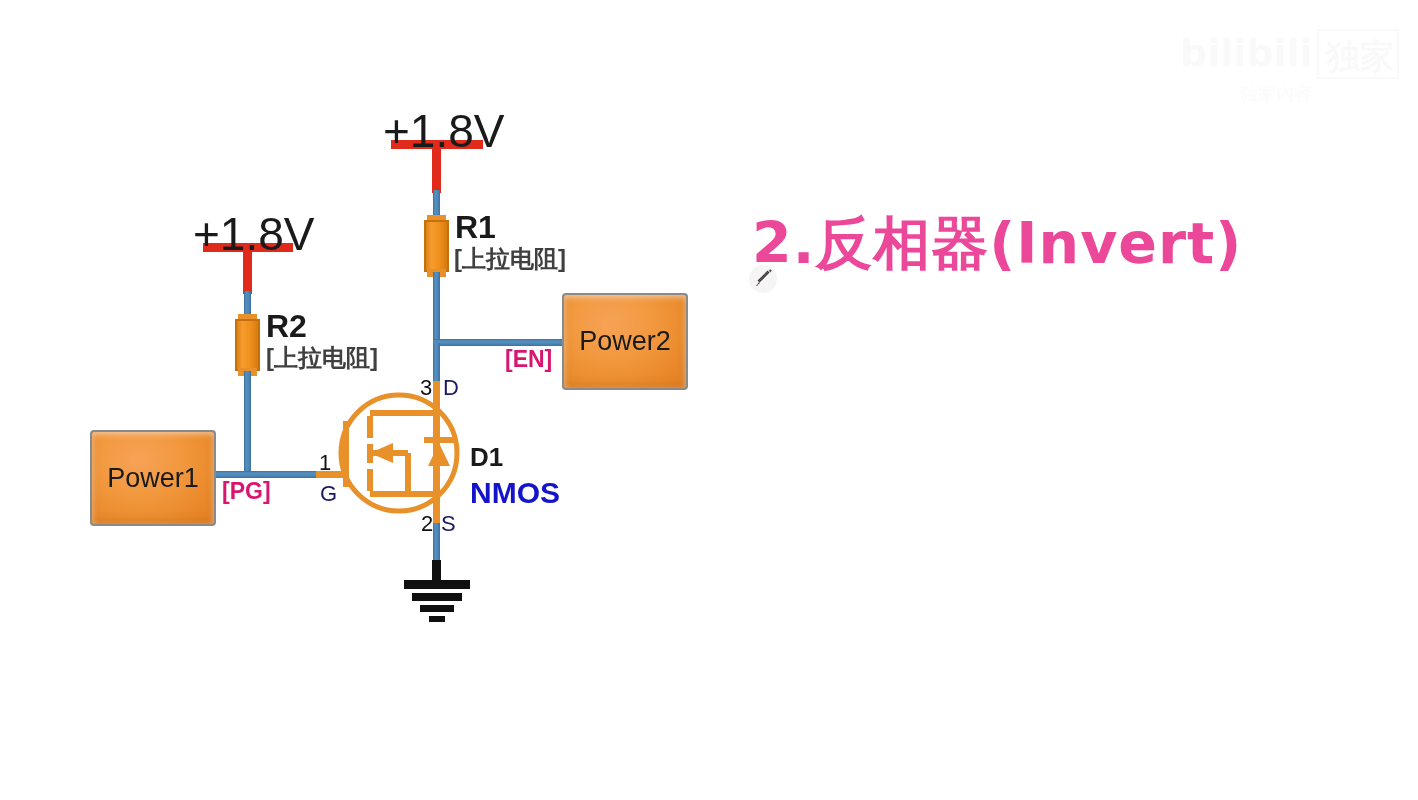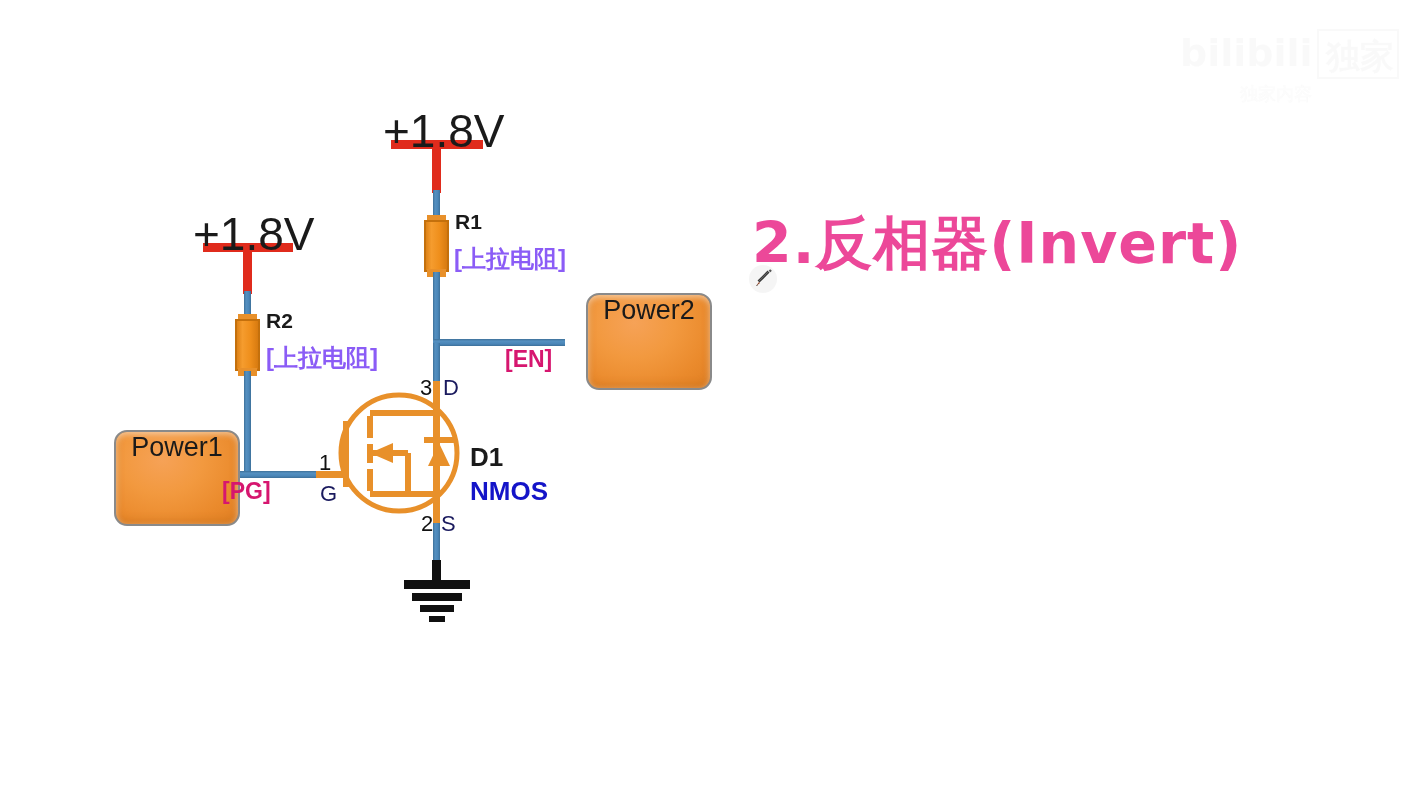--- a/index.html
+++ b/index.html
@@ -26,37 +26,37 @@
     line-height: 1;
     user-select: none;
   }
   
   .rail-text {
     font-size: 46px;
     color: #1a1a1a;
     font-family: "Liberation Sans", sans-serif;
   }
   .ref-des {
-    font-size: 21px;
+    font-size: 32px;
     font-weight: bold;
     color: #1a1a1a;
   }
   .ref-note {
     font-size: 24px;
     font-weight: bold;
-    color: #8b5cf6;
+    color: #404040;
     text-align: right;
   }
   .dev-name {
     font-size: 26px;
     font-weight: bold;
     color: #1a1a1a;
   }
   .dev-type {
-    font-size: 26px;
+    font-size: 30px;
     font-weight: bold;
     color: #1414c8;
   }
   .pin-num {
     font-size: 22px;
     color: #111111;
   }
   .pin-name {
     font-size: 22px;
     color: #1a1a5e;
@@ -66,28 +66,28 @@
     font-weight: bold;
     color: #d6166f;
   }
   .box-label {
     font-size: 27px;
     color: #1a1a1a;
   }
   
   .power-box {
     position: absolute;
-    border-radius: 13px;
+    border-radius: 4px;
     border: 2px solid #8a8a8a;
     background: radial-gradient(ellipse at 38% 30%, #f6a257 0%, #f2993f 38%, #ea8a2c 72%, #e07f22 100%);
     box-shadow: inset 0 2px 6px rgba(255,255,255,0.55),
                 inset 0 -3px 8px rgba(160,80,0,0.28);
     display: flex;
+    align-items: center;
     justify-content: center;
-    margin-left: 24px;
   }
   
   #title-block {
     position: absolute;
     left: 752px;
     top: 206px;
   }
   .title-text {
     font-size: 57px;
     font-weight: bold;

